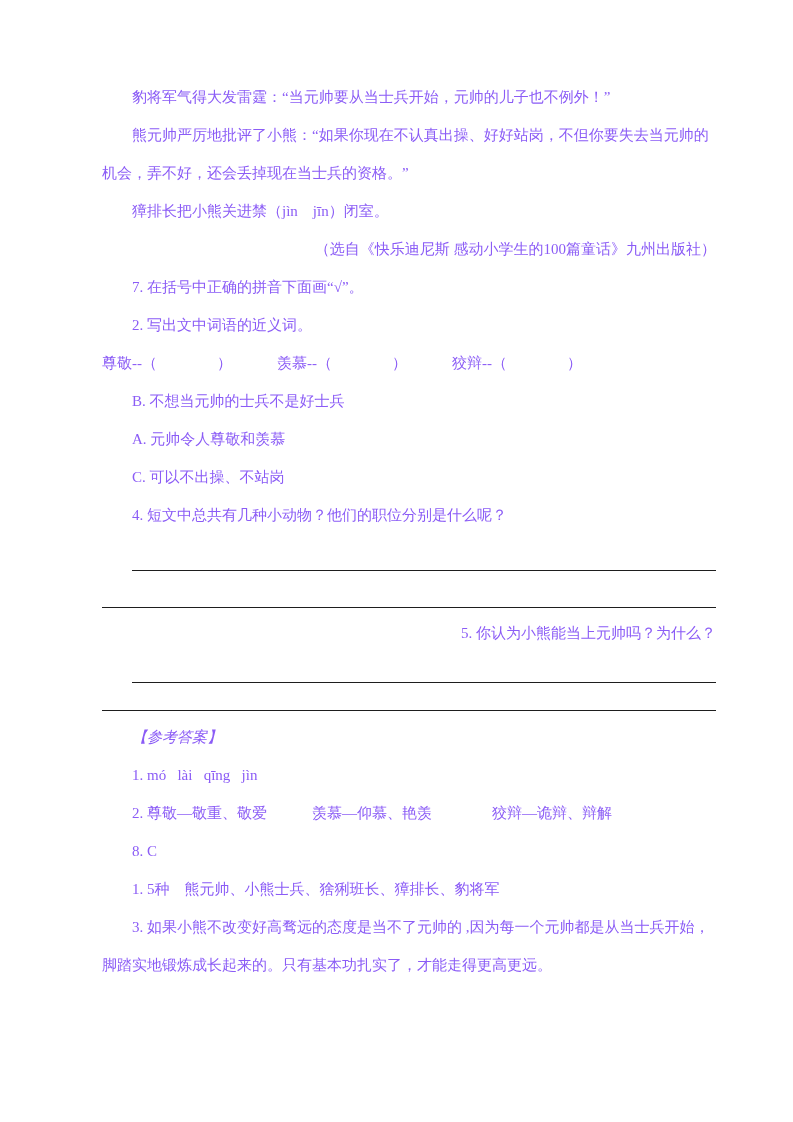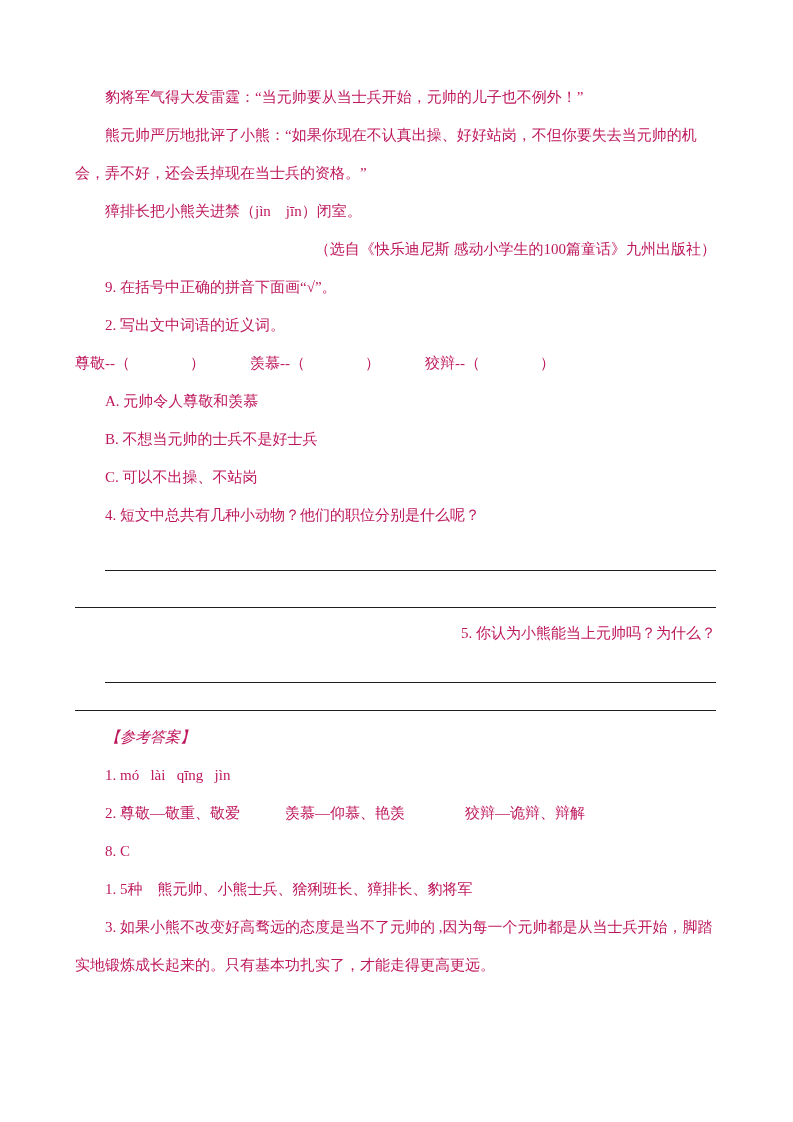--- a/index.html
+++ b/index.html
@@ -5,25 +5,25 @@
   html, body {
     margin: 0;
     padding: 0;
     background: #ffffff;
   }
   .page {
     position: relative;
     width: 793px;
     height: 1122px;
     box-sizing: border-box;
-    padding: 78px 77px 30px 75px;
+    padding: 78px 77px 30px 102px;
     background: #ffffff;
     font-family: "Liberation Serif", "DejaVu Serif", serif;
     font-size: 15px;
-    color: #be185d;
+    color: #8b5cf6;
     overflow: hidden;
   }
   .para {
     margin: 0;
     line-height: 38px;
     white-space: pre-wrap;
     word-break: break-all;
   }
   .indent {
     text-indent: 2em;
@@ -47,25 +47,25 @@
 </head>
 <body>
 
 <div class="page">
 
   <p class="para indent">豹将军气得大发雷霆：“当元帅要从当士兵开始，元帅的儿子也不例外！”</p>
   <p class="para indent">熊元帅严厉地批评了小熊：“如果你现在不认真出操、好好站岗，不但你要失去当元帅的机会，弄不好，还会丢掉现在当士兵的资格。”</p>
   <p class="para indent">獐排长把小熊关进禁（jìn　jīn）闭室。</p>
   <p class="para source">（选自《快乐迪尼斯 感动小学生的100篇童话》九州出版社）</p>
 
-  <p class="para indent">9. 在括号中正确的拼音下面画“√”。</p>
+  <p class="para indent">7. 在括号中正确的拼音下面画“√”。</p>
   <p class="para indent">2. 写出文中词语的近义词。</p>
   <p class="para">尊敬--（　　　　）　　　羡慕--（　　　　）　　　狡辩--（　　　　）</p>
+  <p class="para indent">B. 不想当元帅的士兵不是好士兵</p>
   <p class="para indent">A. 元帅令人尊敬和羡慕</p>
-  <p class="para indent">B. 不想当元帅的士兵不是好士兵</p>
   <p class="para indent">C. 可以不出操、不站岗</p>
   <p class="para indent">4. 短文中总共有几种小动物？他们的职位分别是什么呢？</p>
 
   <div class="write-line hr-a line-indented"></div>
   <div class="write-line hr-b"></div>
 
   <p class="para indent q5">5. 你认为小熊能当上元帅吗？为什么？</p>
 
   <div class="write-line hr-c line-indented"></div>
   <div class="write-line hr-d"></div>

